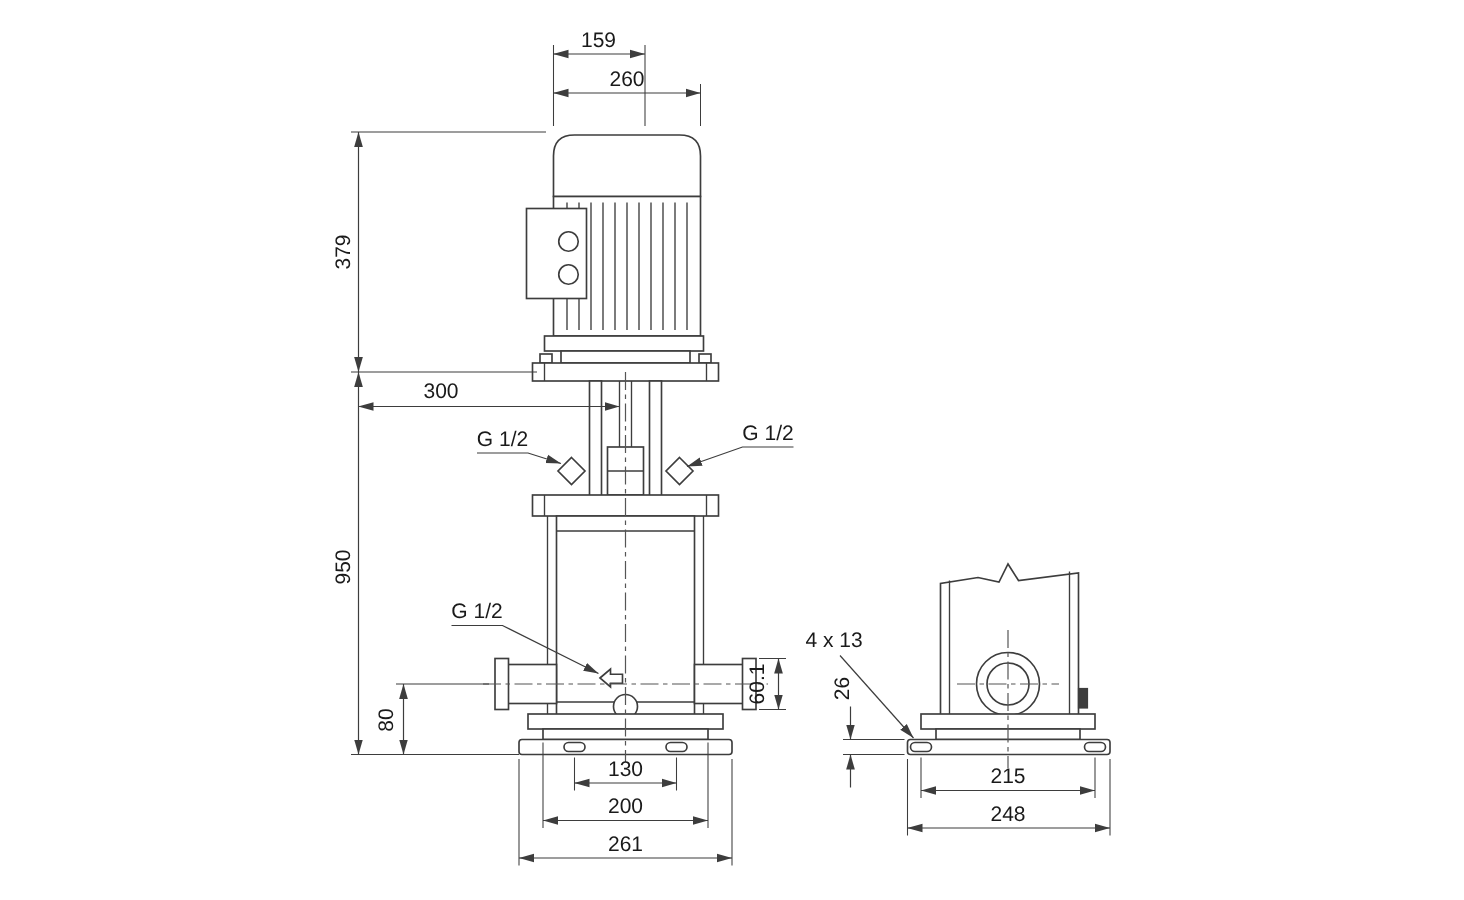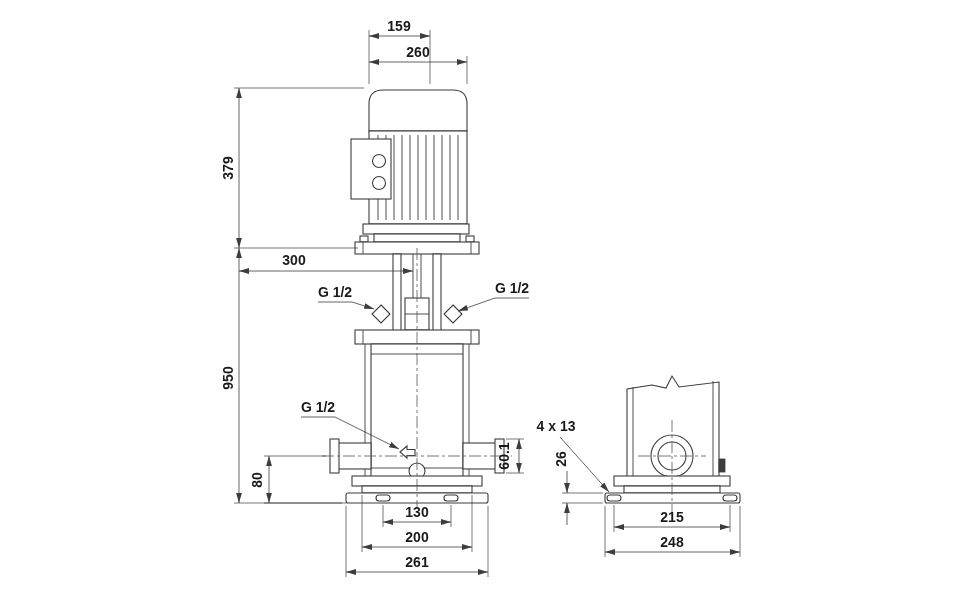--- a/index.html
+++ b/index.html
@@ -1,18 +1,18 @@
 <!DOCTYPE html>
 <html><head>
 <meta charset="utf-8">
 <style>
   html,body{margin:0;padding:0;background:#ffffff;}
   .canvas{
     position:relative;width:780px;height:600px;background:#ffffff;
-    font-family:"Liberation Sans", sans-serif;overflow:hidden;font-weight:bold;
+    font-family:"Liberation Sans", sans-serif;overflow:hidden;
   }
   svg{position:absolute;left:0;top:0;}
   .obj{stroke:#3d3d3d;stroke-width:1.1;fill:#ffffff;}
   .obj-thin{stroke:#3d3d3d;stroke-width:0.9;fill:none;}
   .dimline{stroke:#3d3d3d;stroke-width:0.8;fill:none;}
   .extline{stroke:#3d3d3d;stroke-width:0.7;fill:none;}
   .cline{stroke:#555555;stroke-width:0.8;fill:none;stroke-dasharray:12 3 3 3;}
   .dimtext{font-size:14px;fill:#1a1a1a;text-anchor:middle;}
   .dark{fill:#3d3d3d;stroke:#3d3d3d;stroke-width:0.8;}
 </style>

